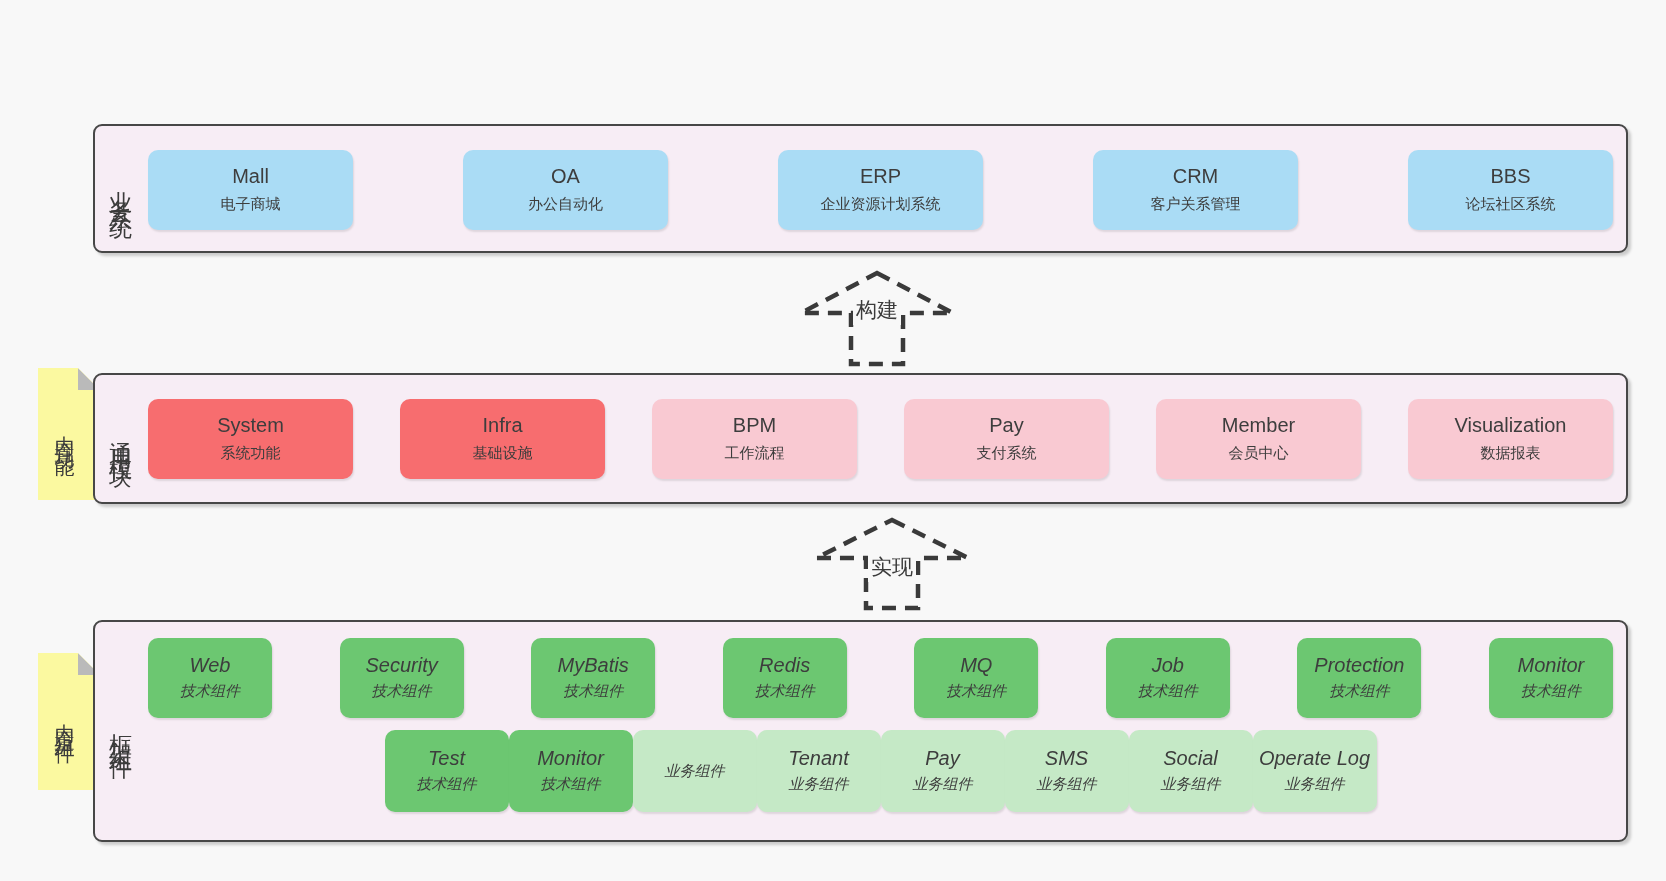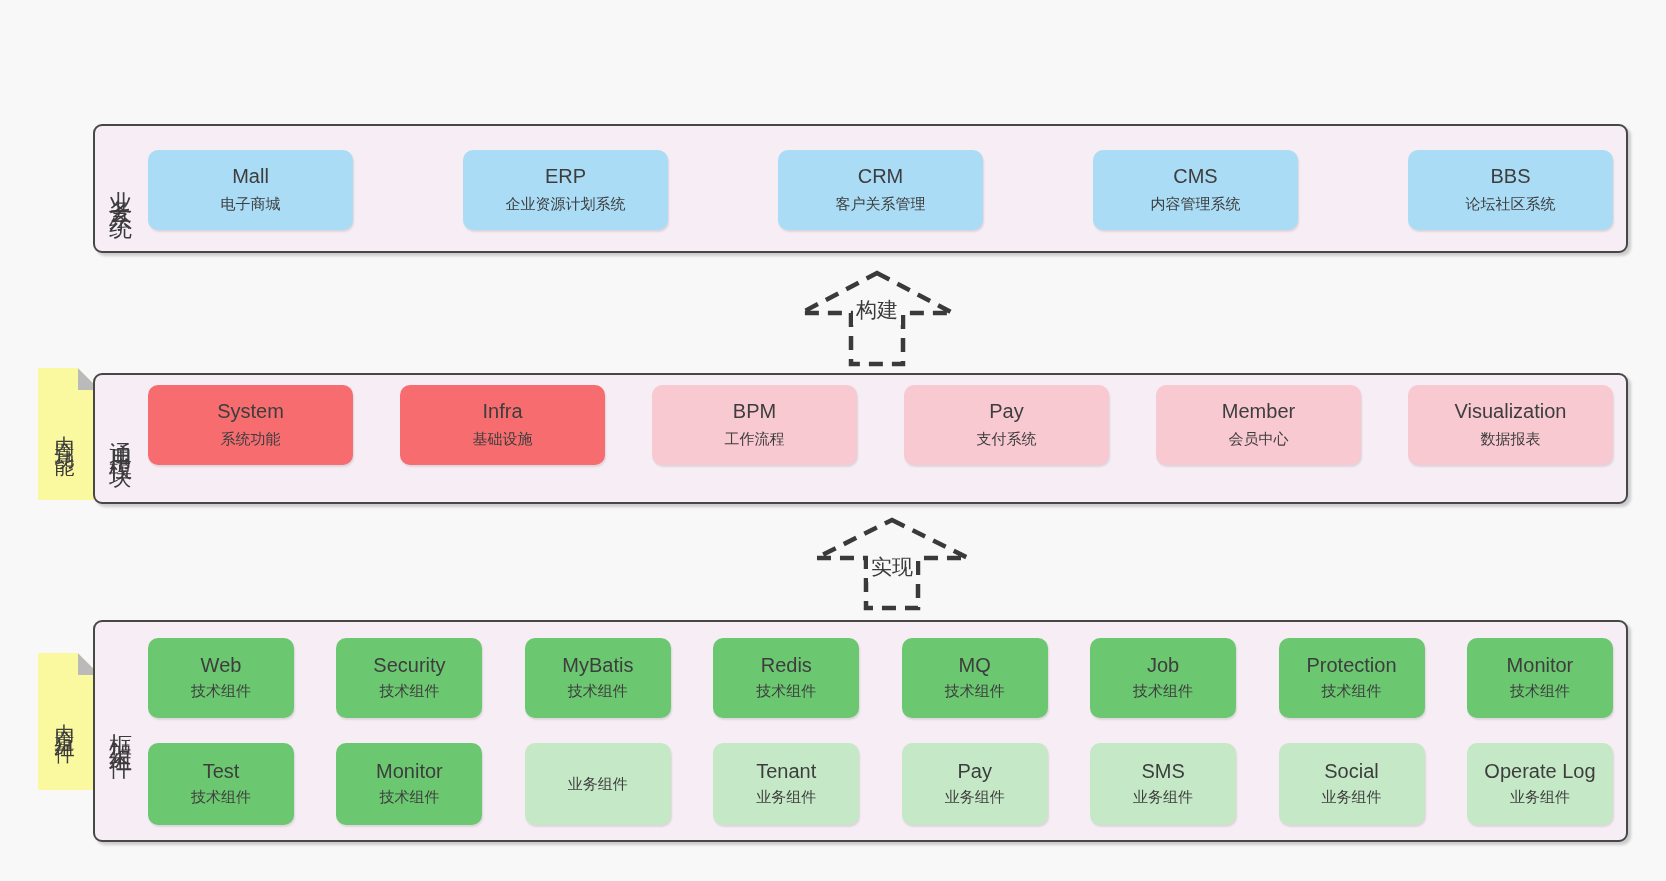--- a/index.html
+++ b/index.html
@@ -31,34 +31,34 @@
     font-size:23px;letter-spacing:8px;color:var(--text,#3b3b3b);
     white-space:nowrap;
   }
 
   
   .box-row{
     position:absolute;left:53px;right:13px;
     display:flex;justify-content:space-between;align-items:stretch;
   }
   .panel-top .box-row{top:24px;height:80px;}
-  .panel-mid .box-row{top:10px;height:80px;}
+  .panel-mid .box-row{top:24px;height:80px;}
   .panel-bottom .row1{top:16px;height:80px;}
-  .panel-bottom .row2{top:121px;height:82px;}
+  .panel-bottom .row2{top:108px;height:82px;justify-content:center;}
 
   .box{
     box-sizing:border-box;border-radius:10px;
     display:flex;flex-direction:column;justify-content:center;align-items:center;
     text-align:center;
     box-shadow:1px 2px 2px rgba(0,0,0,0.10);
     font-size:20px;line-height:28px;color:#3d3d3d;
     padding:2px 6px;
   }
   .wide .box{width:205px;}
-  .narrow .box{width:146px;font-size:20px;line-height:26px;}
+  .narrow .box{width:124px;font-size:20px;line-height:26px;font-style:italic;}
   .box .zh{font-size:15px;}
 
   .v-blue{background:var(--blue,#aadcf5);}
   .v-red{background:var(--red,#f76d6f);}
   .v-pink{background:var(--pink,#f9c9d2);}
   .v-greendark{background:var(--green_dark,#6cc771);}
   .v-greenlight{background:var(--green_light,#c5e9c6);}
 
   
   .sticky{
@@ -103,35 +103,35 @@
 
   <div class="panel panel-top">
     <div class="v-label">业务系统</div>
     <div class="box-row wide">
 
         <div class="box v-blue">
           <div class="en">Mall</div>
           <div class="zh">电子商城</div>
         </div>
 
+        <div class="box v-blue">
+          <div class="en">OA</div>
+          <div class="zh">办公自动化</div>
+        </div>
 
         <div class="box v-blue">
           <div class="en">ERP</div>
           <div class="zh">企业资源计划系统</div>
         </div>
 
         <div class="box v-blue">
           <div class="en">CRM</div>
           <div class="zh">客户关系管理</div>
         </div>
 
-        <div class="box v-blue">
-          <div class="en">CMS</div>
-          <div class="zh">内容管理系统</div>
-        </div>
 
         <div class="box v-blue">
           <div class="en">BBS</div>
           <div class="zh">论坛社区系统</div>
         </div>
       </div>
   </div>
 
   <svg class="arrow arrow-build" viewBox="0 0 165 98">
     <path d="M82,3 L158,43 L108,43 L108,94 L56,94 L56,43 L6,43 Z"></path>

